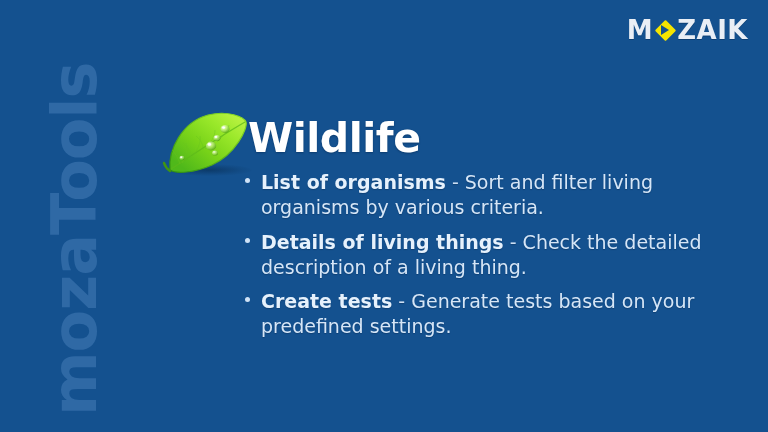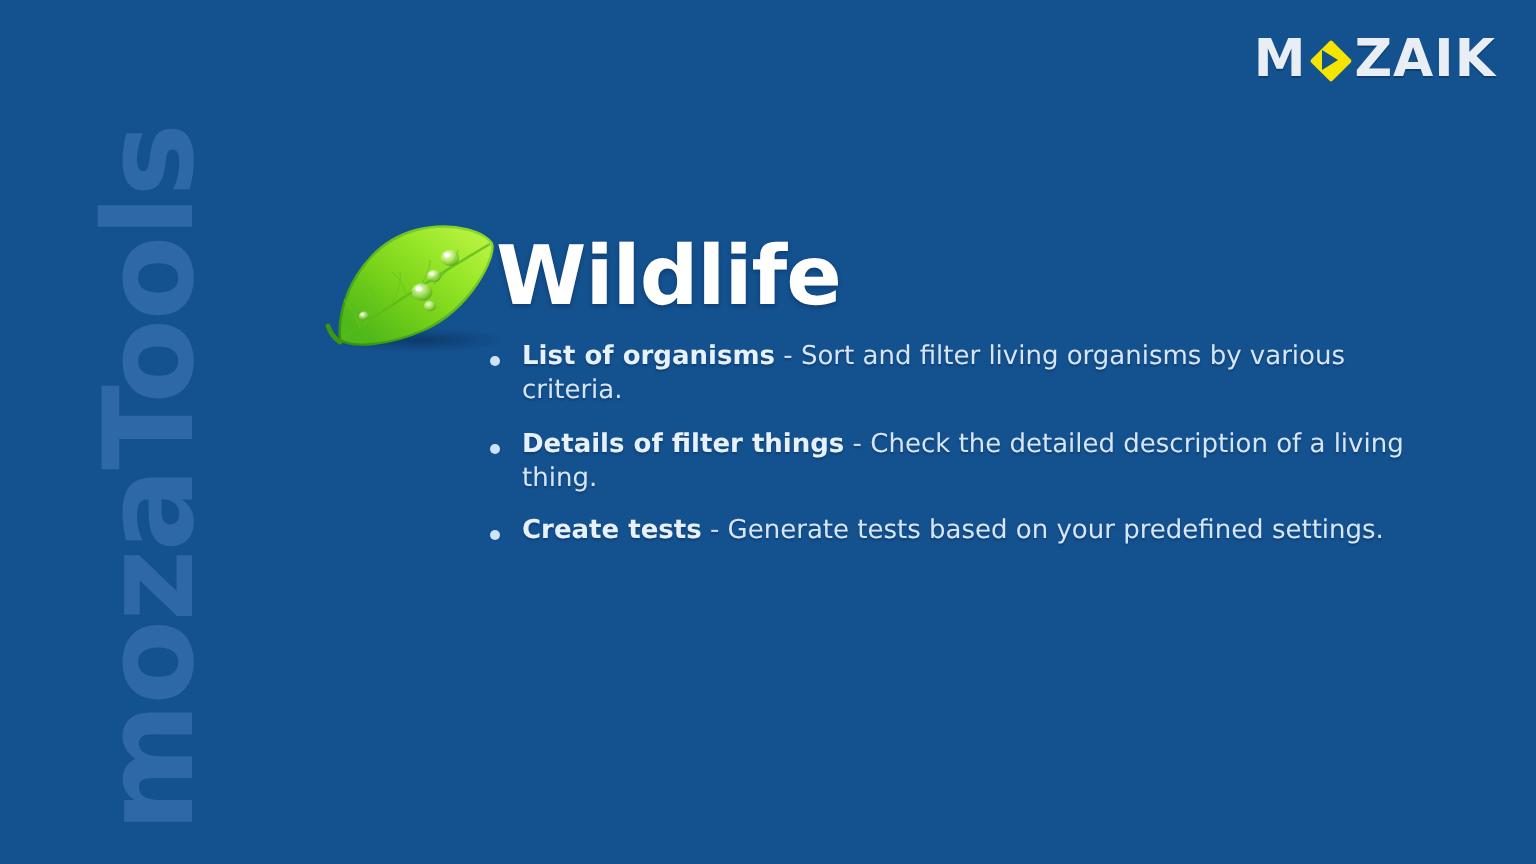--- a/index.html
+++ b/index.html
@@ -153,21 +153,21 @@
     position: absolute;
     left: 243px;
     top: 170px;
     width: 470px;
   }
   .feature-item {
     position: relative;
     padding-left: 18px;
     margin-bottom: 7px;
     font-family: "DejaVu Sans", sans-serif;
-    font-size: 13px;
+    font-size: 19px;
     line-height: 1.33;
     color: #d3e4f5;
     text-shadow: 0 1px 1px rgba(5,35,70,0.35);
   }
   .feature-item .dot {
     position: absolute;
     left: 2px;
     top: 8px;
     width: 5px;
     height: 5px;
@@ -264,21 +264,21 @@
 
   <div id="feature-list">
 
     <div class="feature-item">
       <span class="dot"></span>
       <span class="ft-term">List of organisms</span><span class="ft-sep"> - </span><span class="ft-desc">Sort and filter living organisms by various criteria.</span>
     </div>
 
     <div class="feature-item gap-top">
       <span class="dot"></span>
-      <span class="ft-term">Details of filter things</span><span class="ft-sep"> - </span><span class="ft-desc">Check the detailed description of a living thing.</span>
+      <span class="ft-term">Details of living things</span><span class="ft-sep"> - </span><span class="ft-desc">Check the detailed description of a living thing.</span>
     </div>
 
     <div class="feature-item gap-top">
       <span class="dot"></span>
       <span class="ft-term">Create tests</span><span class="ft-sep"> - </span><span class="ft-desc">Generate tests based on your predefined settings.</span>
     </div>
 
   </div>
 
 </div>

